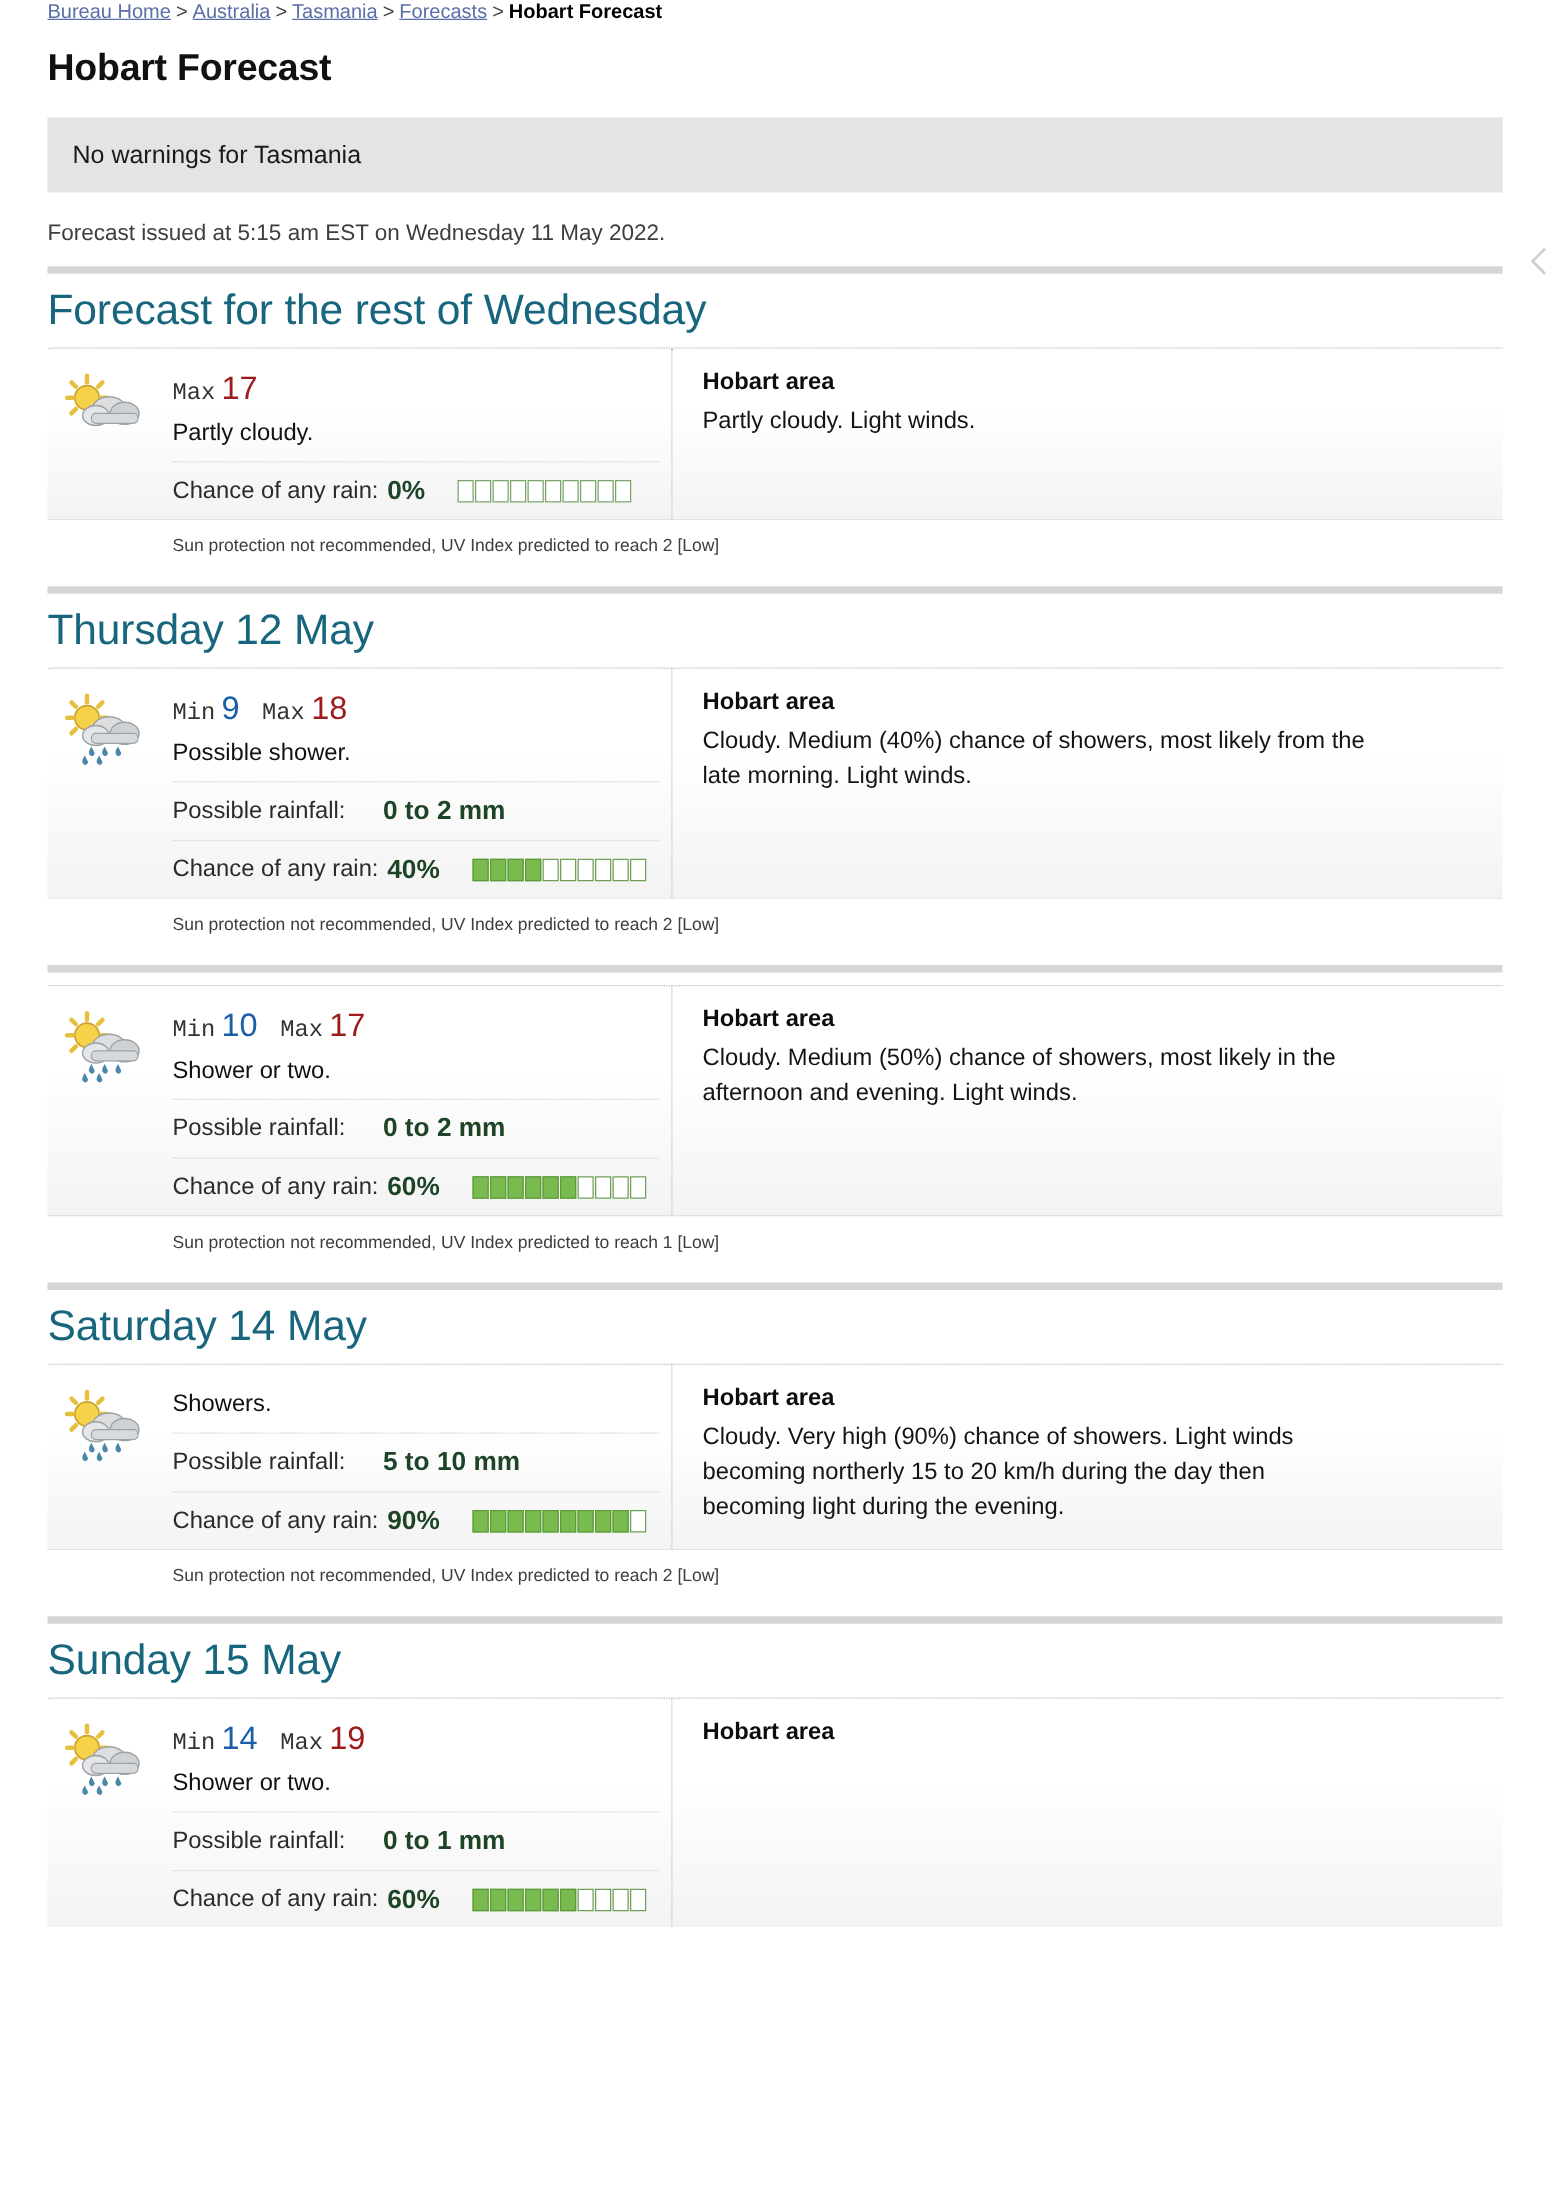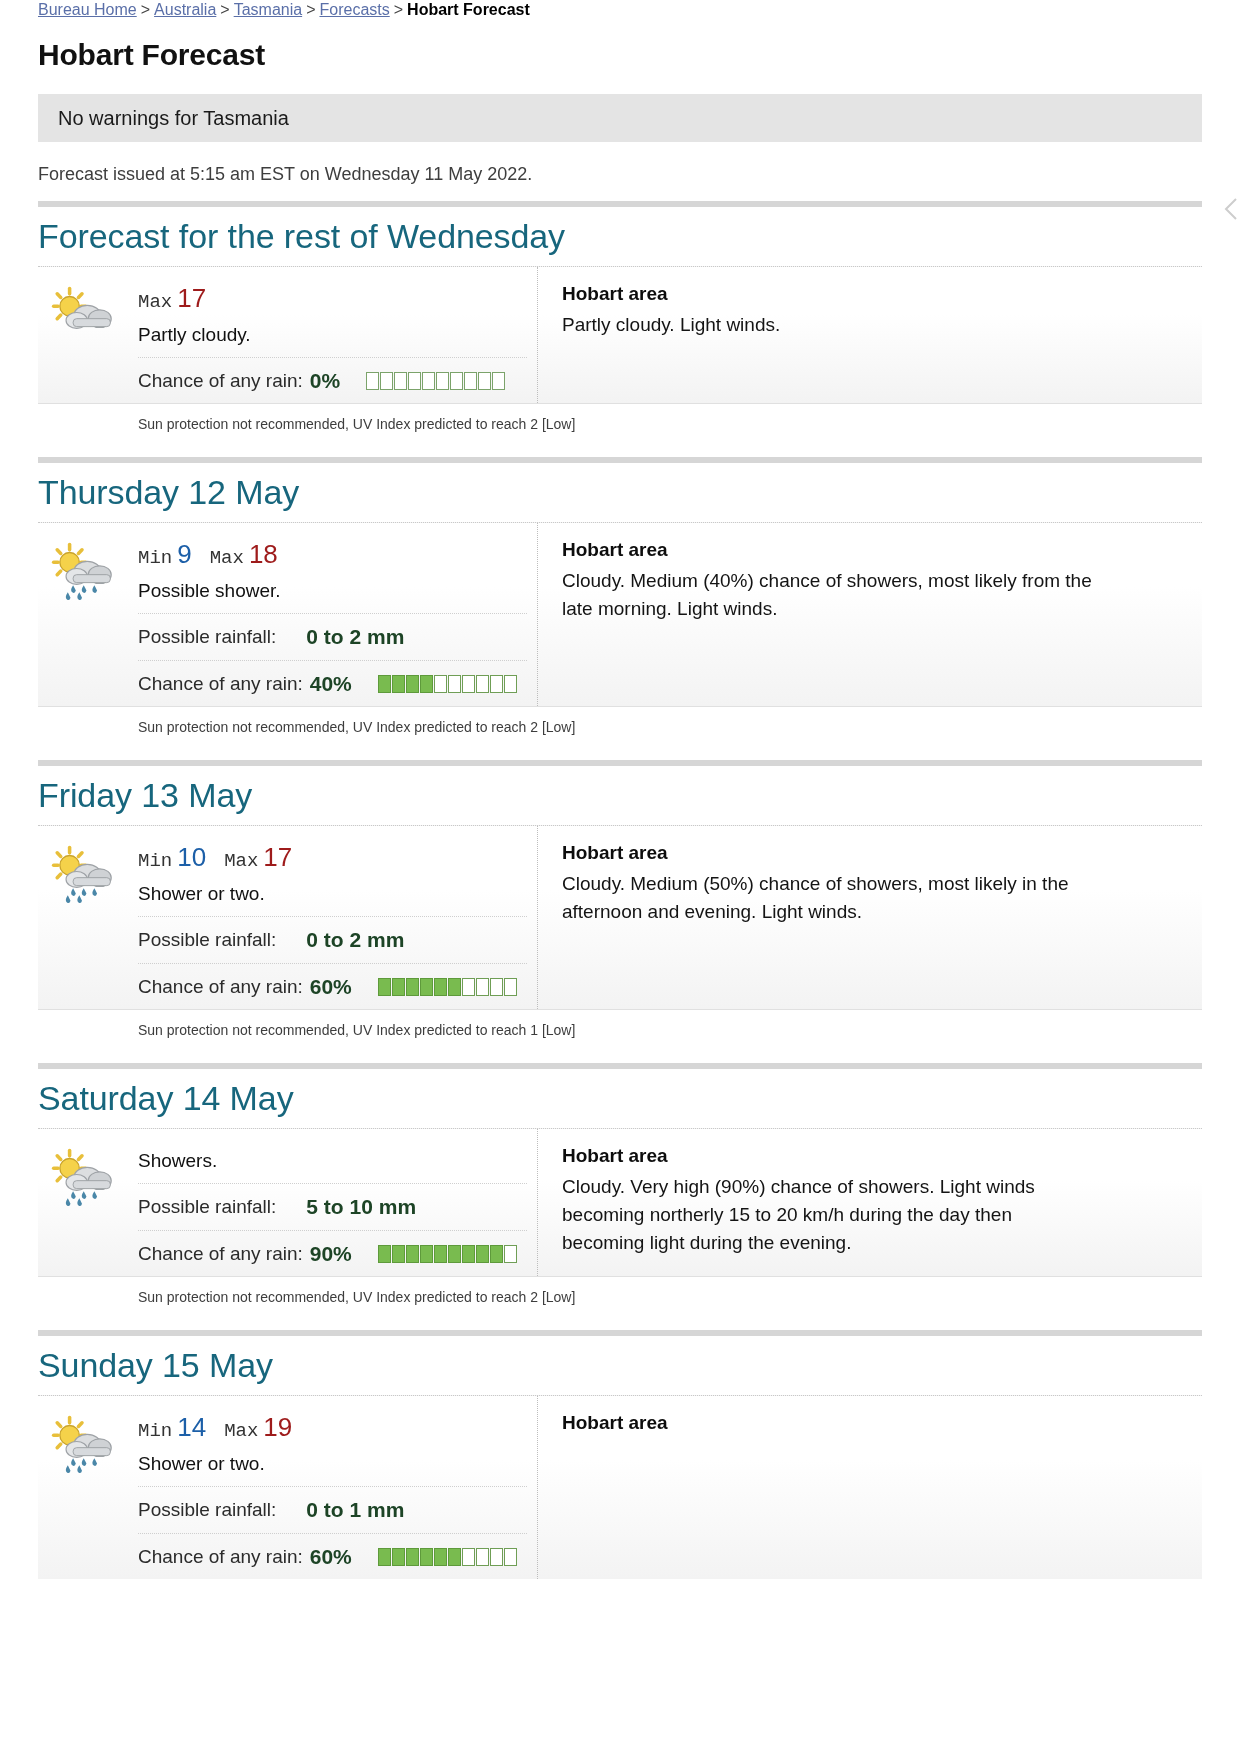--- a/index.html
+++ b/index.html
@@ -48,21 +48,21 @@
     font-weight: bold;
     letter-spacing: -0.2px;
     margin: 18px 0 0 0;
     color: #111;
   }
 
   
   .warnings {
     margin-top: 22px;
     background: #e4e4e4;
-    height: 48px;
+    height: 60px;
     display: flex;
     align-items: center;
     padding-left: 20px;
     font-size: 20px;
     color: #1a1a1a;
   }
 
   
   .issued {
     margin-top: 22px;
@@ -362,21 +362,20 @@
           </div>
           <div class="card-right">
             <div class="area-name">Hobart area</div>
             <div class="area-text">Cloudy. Medium (40%) chance of showers, most likely from the late morning. Light winds.</div>
           </div>
         </div>
         <div class="uv-line">Sun protection not recommended, UV Index predicted to reach 2 [Low]</div>
       </div>
       <div>
         <div class="day-rule"></div>
-        <h2 class="day-heading teal">Friday 13 May</h2>
         <div class="card">
           <div class="card-left">
             <div class="icon-cell">
               <svg class="wicon" viewBox="0 0 80 70" xmlns="http://www.w3.org/2000/svg">
                 <circle cx="26" cy="24" r="11" fill="#f5d24a" stroke="#c9a32c" stroke-width="1.5"></circle>
                 <g stroke="#e8bf3a" stroke-width="4" stroke-linecap="round">
                   <line x1="26" y1="4" x2="26" y2="10"></line>
                   <line x1="26" y1="38" x2="26" y2="42"></line>
                   <line x1="8" y1="24" x2="13" y2="24"></line>
                   <line x1="39" y1="24" x2="44" y2="24"></line>

